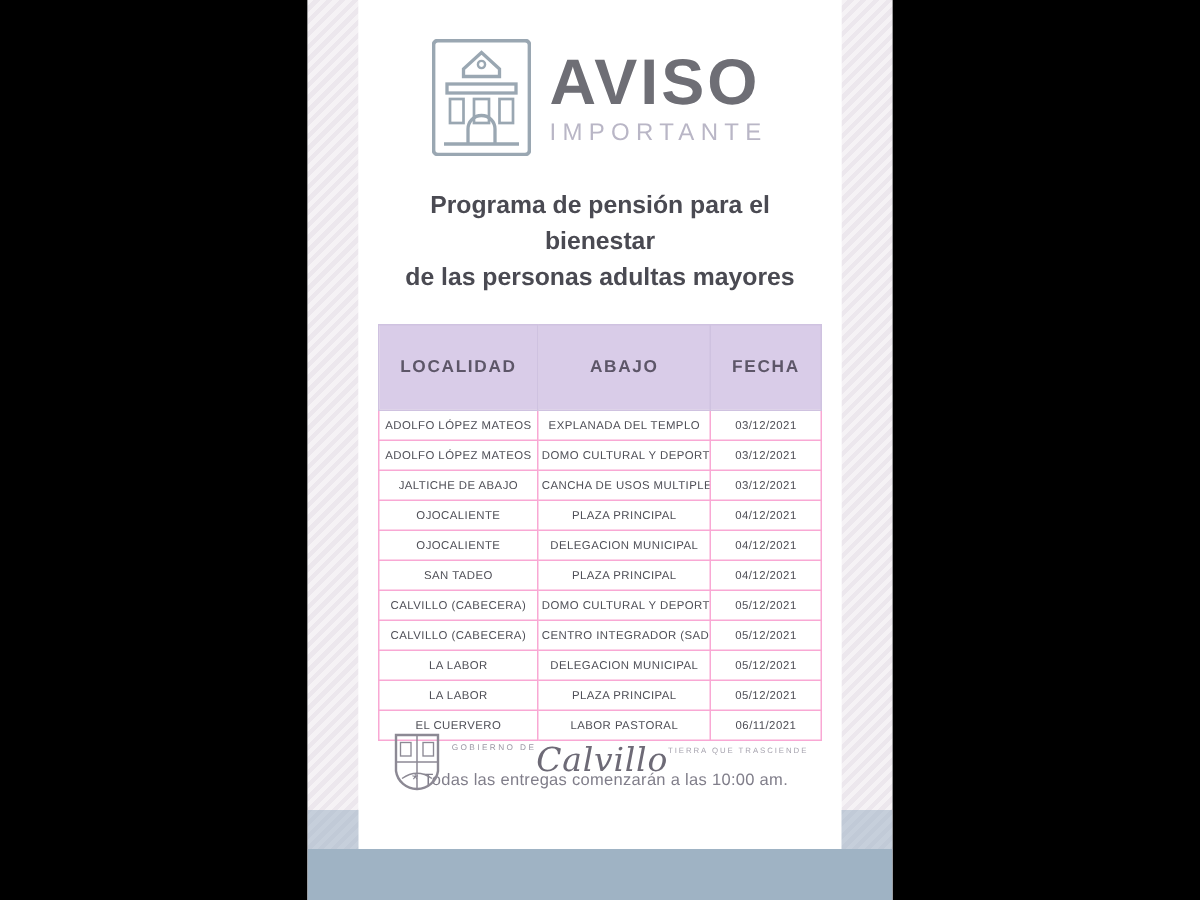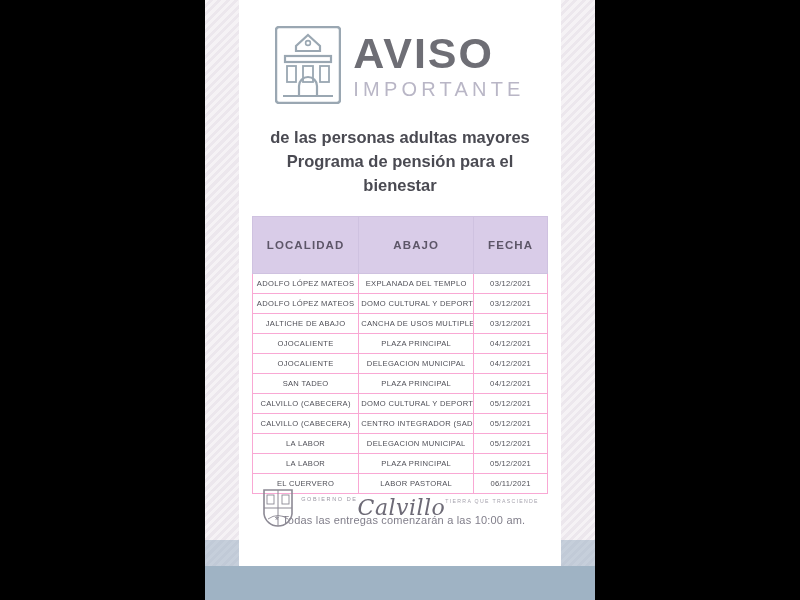--- a/index.html
+++ b/index.html
@@ -117,21 +117,21 @@
   }
 
   #aviso-title {
     font-size: 43px;
     font-weight: bold;
     letter-spacing: 2px;
     color: #6e6e75;
   }
 
   #aviso-sub {
-    font-size: 20px;
+    font-size: 16px;
     letter-spacing: 4.2px;
     color: #b9b6c6;
     margin-top: 4px;
     text-align: right;
   }
 
   
   #headline {
     margin: 22px 10px 0 10px;
     text-align: center;
@@ -266,22 +266,22 @@
           <line x1="8" y1="70" x2="58" y2="70" stroke="#9aa7b2" stroke-width="2.2"></line>
         </svg>
 
         <div id="aviso-words">
           <div id="aviso-title">AVISO</div>
           <div id="aviso-sub">IMPORTANTE</div>
         </div>
       </div>
 
       <div id="headline">
+        <div>Programa de pensión para el bienestar</div>
         <div>de las personas adultas mayores</div>
-        <div>Programa de pensión para el bienestar</div>
       </div>
 
       <div id="table-wrap">
         <table>
           <colgroup>
             <col class="c-localidad">
             <col class="c-sede">
             <col class="c-fecha">
           </colgroup>
           <thead>

